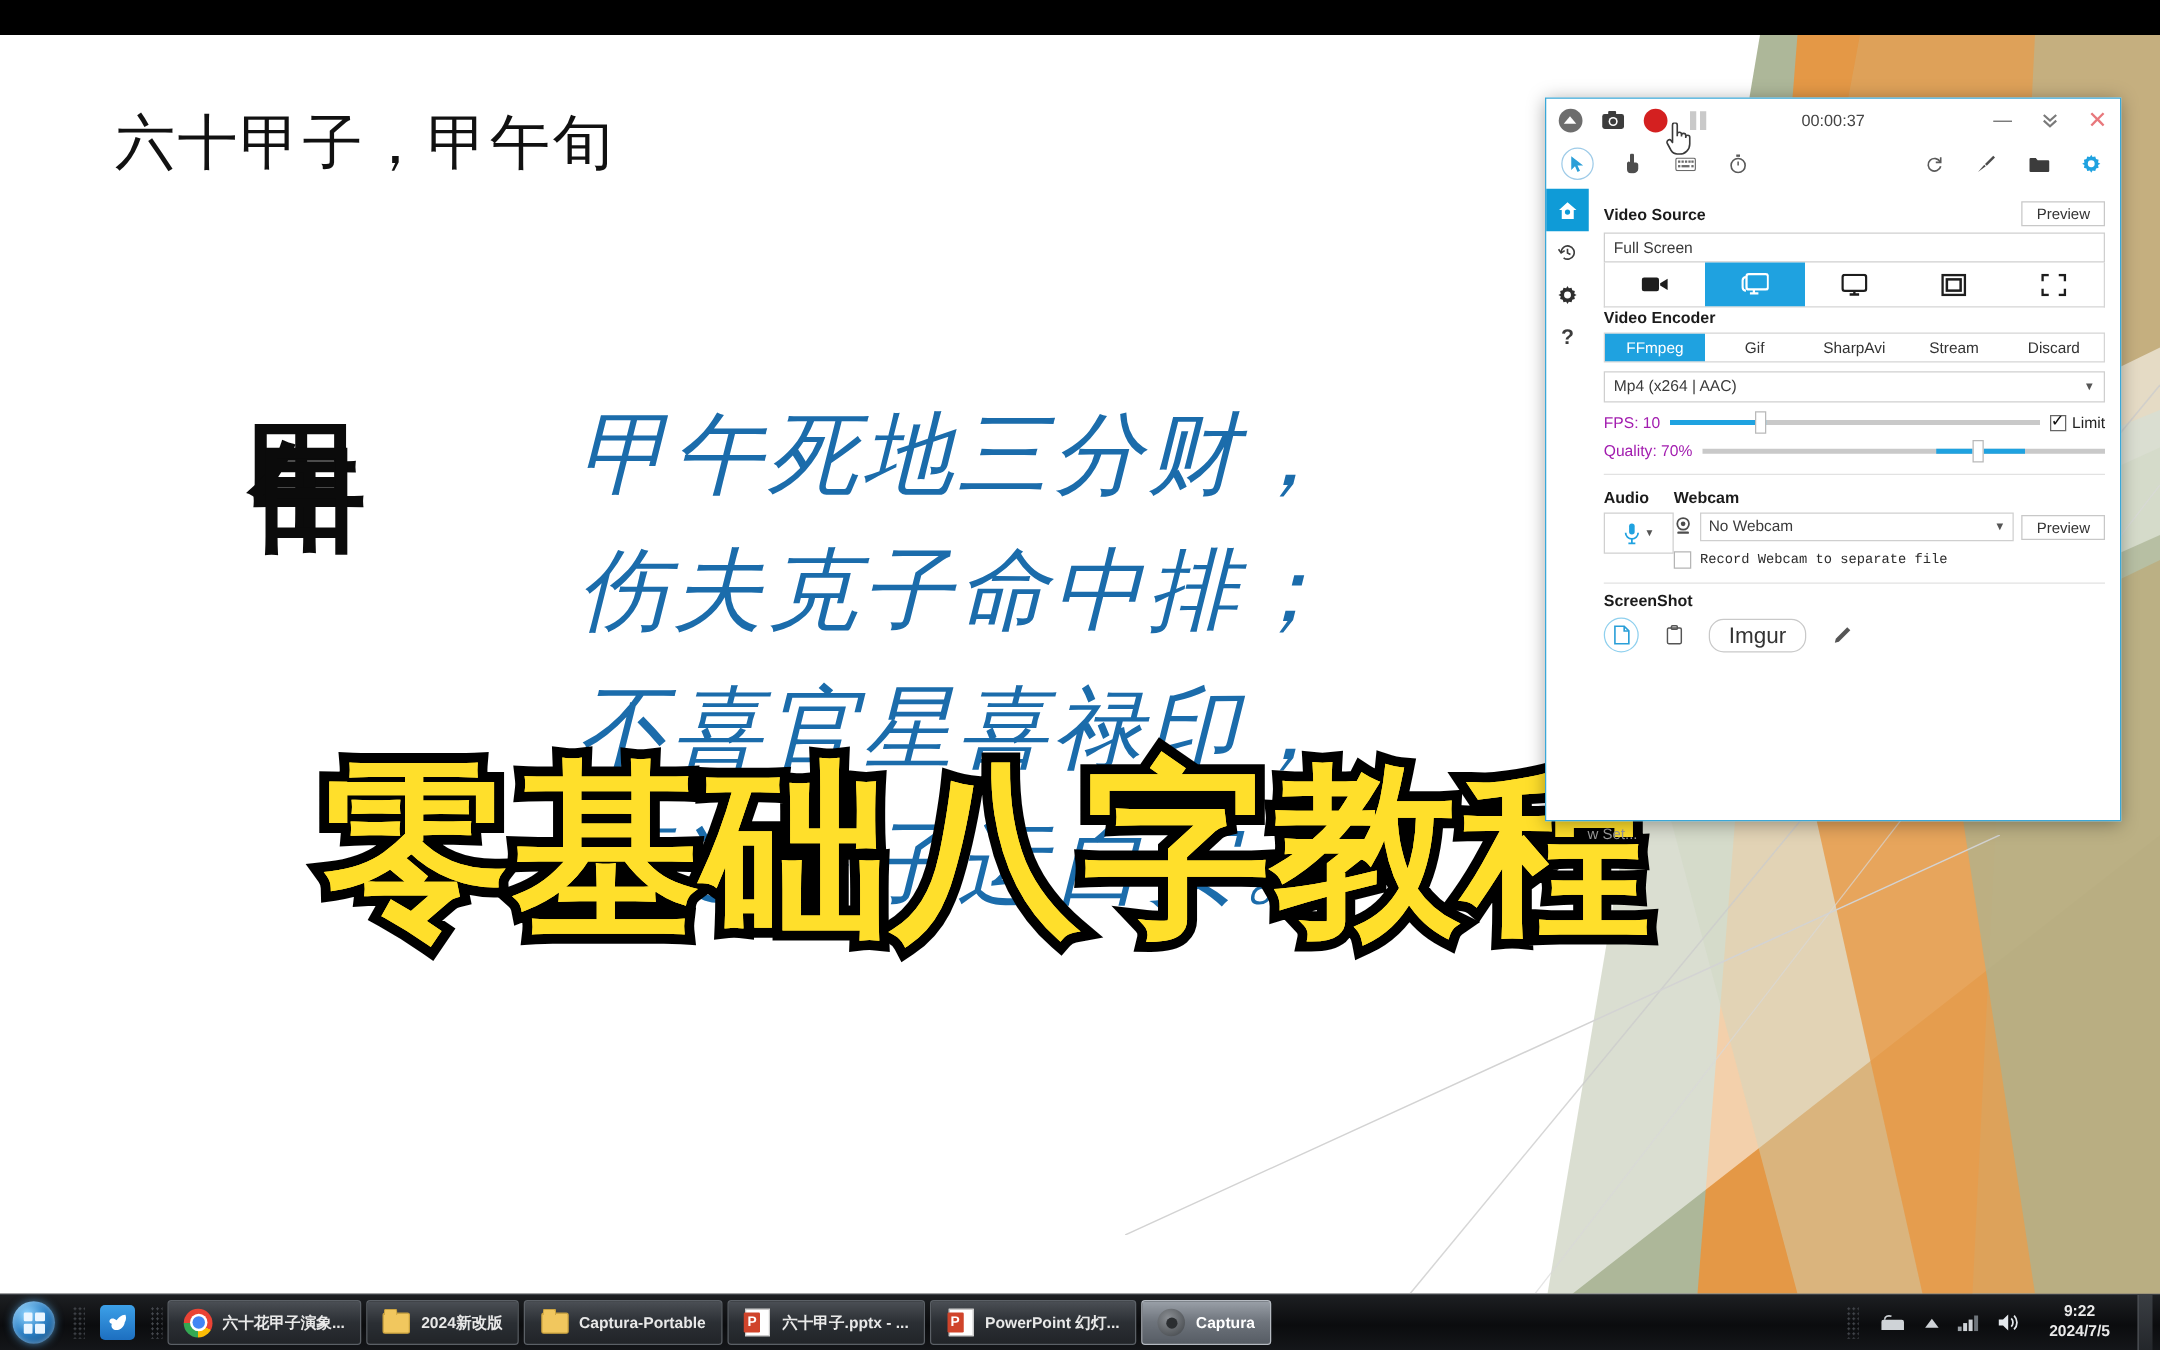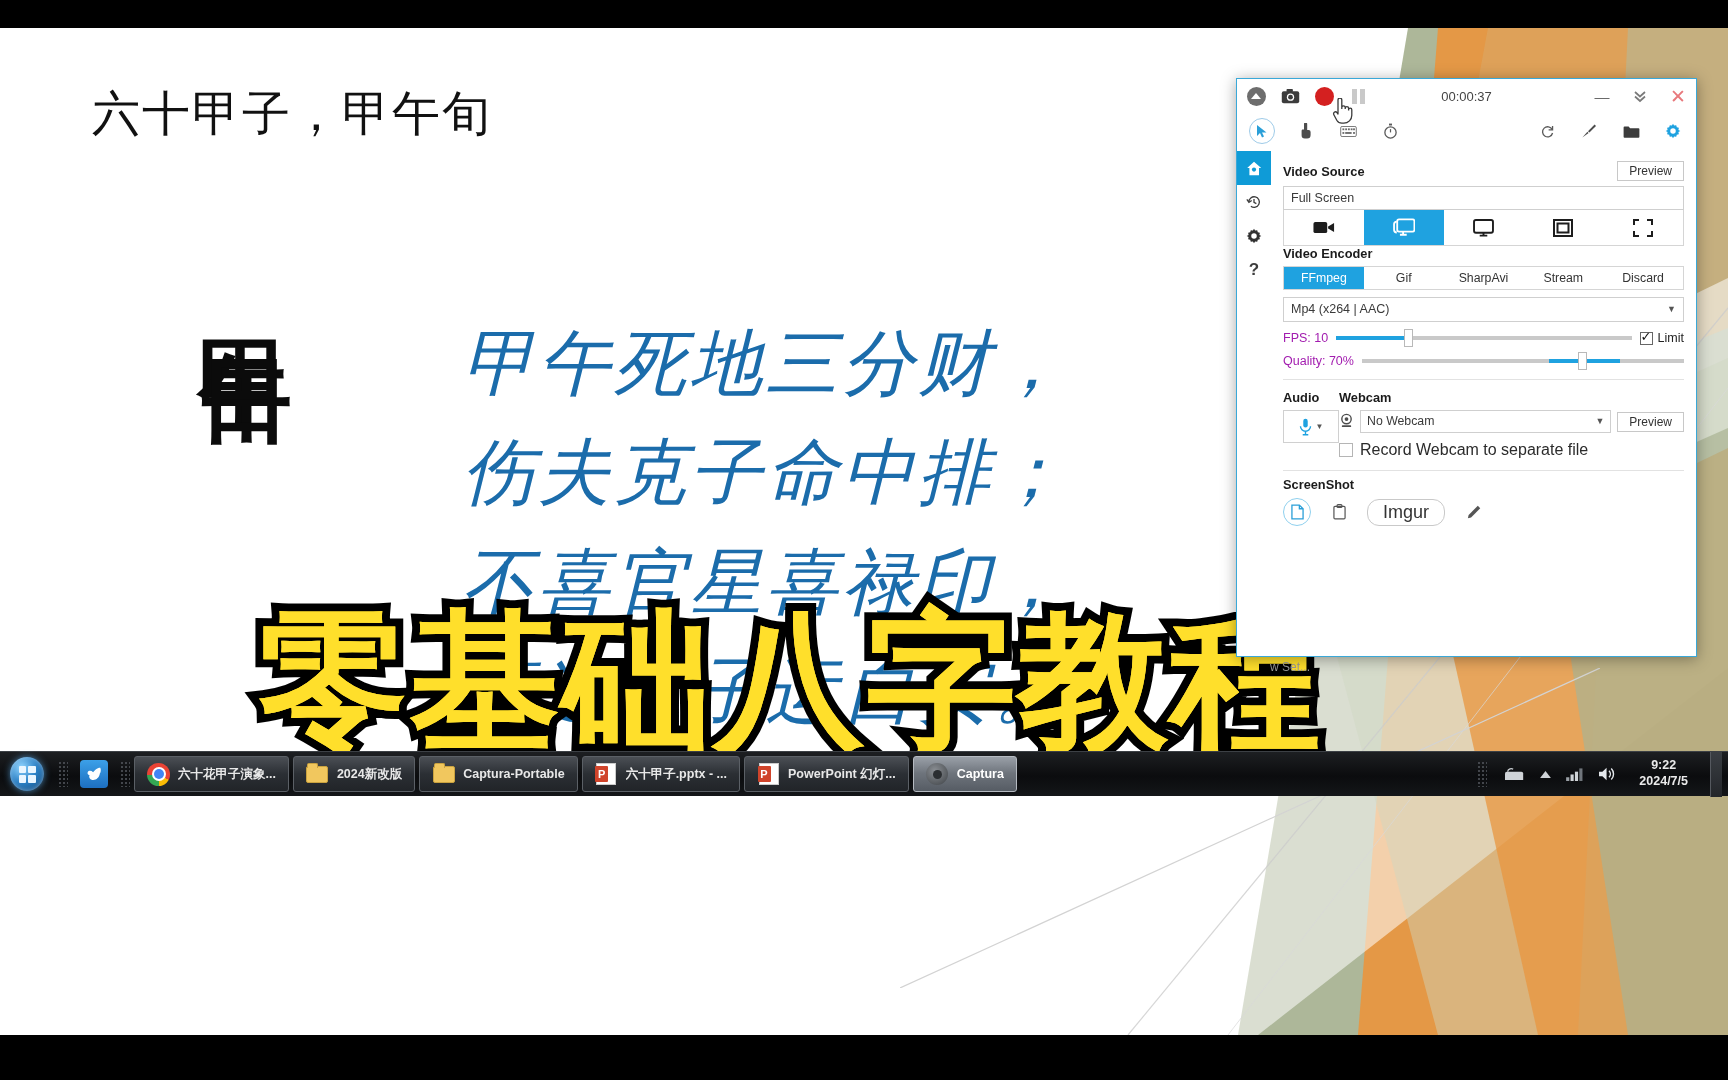--- a/index.html
+++ b/index.html
@@ -2,21 +2,21 @@
 <html><head>
 <meta charset="utf-8">
 <style>
   * { box-sizing: border-box; margin: 0; padding: 0; }
   html, body {
     width: 1728px; height: 1080px;
     background: #000; overflow: hidden;
     font-family: "Liberation Sans", sans-serif;
   }
 
-  #screen { position: relative; width: 1728px; height: 796px; background: #000; }
+  #screen { position: relative; width: 1728px; height: 1080px; background: #000; }
 
   
   #slide {
     position: absolute; left: 0; top: 28px;
     width: 1728px; height: 1007px;
     background: #ffffff; overflow: hidden;
   }
   #deco-svg { position: absolute; right: 0; top: 0; width: 620px; height: 1007px; }
 
   
@@ -201,21 +201,21 @@
   }
   .mic-box .caret { font-size: 8px; color: #555; }
   .webcam-col { flex: 1; min-width: 0; }
   .webcam-row { display: flex; align-items: center; gap: 6px; }
   .wc-select {
     flex: 1; border: 1px solid #cfcfcf; height: 23px; line-height: 21px;
     padding: 0 6px; font-size: 12.3px; color: #3a3a3a;
     display: flex; align-items: flex-start;
   }
   .wc-select .caret { margin-left: auto; color: #555; font-size: 9px; }
-  .wc-chk { display: flex; align-items: center; gap: 7px; margin-top: 8px; font-size: 16px; color: #2b2b2b; }
+  .wc-chk { display: flex; align-items: center; gap: 7px; margin-top: 8px; font-size: 11px; color: #2b2b2b; font-family: Liberation Mono, monospace; }
   .wc-chk .box { width: 14px; height: 14px; border: 1px solid #b5b5b5; background: #fff; }
 
   .shot-row { display: flex; align-items: center; gap: 14px; margin-top: 6px; }
   .shot-ic { width: 28px; height: 28px; display: flex; align-items: center;
              justify-content: center; cursor: pointer; color: #555; }
   .shot-ic.ringed { border: 1.5px solid #8fd0ee; border-radius: 50%; color: #2a9fd8; }
   .pill {
     border: 1px solid #c9c9c9; border-radius: 12px; padding: 2px 15px;
     font-size: 18px; color: #333; cursor: pointer;
   }

